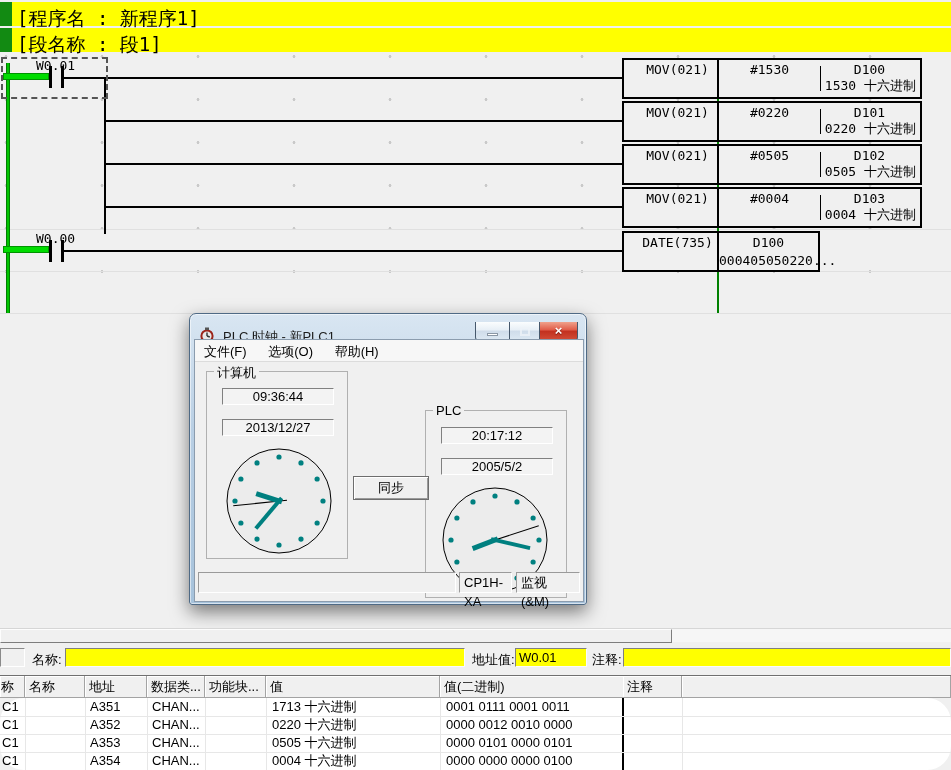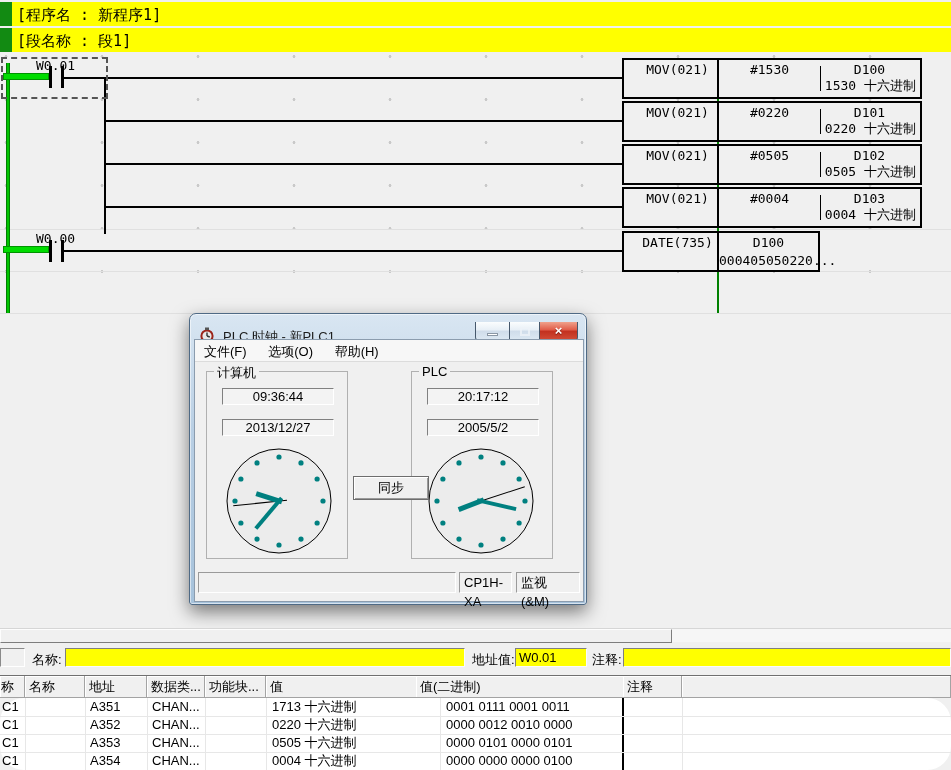--- a/index.html
+++ b/index.html
@@ -7,21 +7,21 @@
   #canvas {
     position:relative; width:951px; height:770px; overflow:hidden;
     background:#f0f0f0;
     font-family:"Liberation Sans", sans-serif; font-size:13px; color:#000;
   }
   .abs { position:absolute; }
 
   
   .ybar { position:absolute; left:0; width:951px; height:24px; background:#ffff00; }
   .ybar .greenblock { position:absolute; left:0; top:0; width:12px; height:24px; background:#128a12; }
-  .ybar .ytext { position:absolute; left:17px; top:4px; font-family:"DejaVu Sans Mono", monospace; font-size:15px; }
+  .ybar .ytext { position:absolute; left:17px; top:4px; font-family:"DejaVu Sans Mono", monospace; font-size:19px; }
 
   
   #ladder { position:absolute; left:0; top:52px; width:951px; height:261px;
     background-image:radial-gradient(circle, #c9c9c9 1.2px, transparent 1.7px);
     background-size:96px 43px; background-position:54px 26px; }
   .gridline { position:absolute; left:0; width:951px; height:1px; background:#e0e0e0; }
   .wire { position:absolute; background:#000; }
   .rail-left { position:absolute; left:6px; top:11px; width:4px; height:250px; background:#00c400; border-left:1px solid #007d00; border-right:1px solid #007d00; }
   .rail-green-v { position:absolute; left:717px; top:6px; width:2px; height:255px; background:#008000; }
   .energized { position:absolute; height:7px; background:#00dc00; border:1px solid #009300; }
@@ -56,21 +56,21 @@
   .winbtn.close { width:38px; border-left:none; border-radius:0 0 4px 0;
     background:linear-gradient(#f0a18c, #e05a47 45%, #c2301f 50%, #d14c36); }
   .glyph-min { position:absolute; left:11px; top:11px; width:11px; height:3px; background:#fff; border:1px solid #8a97a5; }
   .glyph-max { position:absolute; left:10px; top:5px; width:10px; height:9px; border:2px solid #eef3f8; opacity:.8; }
   .glyph-x { position:absolute; left:0; top:1px; width:100%; text-align:center; color:#fff; font-weight:bold; font-size:13px; text-shadow:0 1px 1px #7c1d12; }
   #dlg-client { position:absolute; left:4px; top:25px; width:390px; height:263px; background:#f0f0f0; border:1px solid #8b9cae; }
   #dlg-menu { position:absolute; left:0; top:0; width:100%; height:22px; background:#f7f7f7; border-bottom:1px solid #dcdcdc; }
   .menu-item { display:inline-block; padding:3px 9px 0 9px; height:22px; font-size:13px; }
   .grp { position:absolute; top:31px; width:142px; height:188px; border:1px solid #b0b0b0; }
   .grp .grp-label { position:absolute; top:-8px; left:7px; background:#f0f0f0; padding:0 3px; font-size:13px; }
-  #grp-computer { left:11px;padding-left:11px; } #grp-plc { left:216px; }
+  #grp-computer { left:11px;padding-left:11px; } #grp-plc { left:230px;margin-top:39px; }
   .fld { position:absolute; left:15px; width:112px; height:17px; background:#f3f3f3;
     border:1px solid; border-color:#808080 #ffffff #ffffff #808080; text-align:center; font-size:13px; line-height:15px; }
   .fld.time { top:16px; } .fld.date { top:47px; }
   .clock { position:absolute; top:74px; width:110px; height:110px; }
   #grp-computer .clock { left:17px; } #grp-plc .clock { left:14px; }
   #sync-btn { position:absolute; left:158px; top:124px; width:76px; height:24px; background:#f0f0f0;
     border:1px solid #6d6d6d; box-shadow:inset 1px 1px 0 #ffffff, inset -1px -1px 0 #9a9a9a;
     font-size:13px; text-align:center; line-height:22px;margin-top:12px; }
   #dlg-status { position:absolute; left:1px; top:232px; width:386px; height:21px; }
   .spanel { position:absolute; top:0; height:21px; background:#f0f0f0; border:1px solid;
@@ -283,21 +283,21 @@
   <div class="yellow-input" style="left:623px; width:328px;"></div>
 
   <div id="wt-topline"></div>
   <div id="wt-header">
     <div class="hcell" style="left:0; width:25px; padding-left:1px;">称</div>
     <div class="hcell" style="left:25px; width:60px;">名称</div>
     <div class="hcell" style="left:85px; width:62px;">地址</div>
     <div class="hcell" style="left:147px; width:58px;">数据类...</div>
     <div class="hcell" style="left:205px; width:61px;">功能块...</div>
     <div class="hcell" style="left:266px; width:174px;">值</div>
-    <div class="hcell" style="left:416px; width:218px;">值(二进制)</div>
+    <div class="hcell" style="left:440px; width:218px;">值(二进制)</div>
     <div class="hcell" style="left:623px; width:59px;">注释</div>
     <div class="hcell" style="left:682px; width:269px;"></div>
   </div>
   <div id="wt-body">
     <div class="vsep" style="left:25px;"></div>
     <div class="vsep" style="left:85px;"></div>
     <div class="vsep" style="left:147px;"></div>
     <div class="vsep" style="left:205px;"></div>
     <div class="vsep" style="left:266px;"></div>
     <div class="vsep" style="left:440px;"></div>

